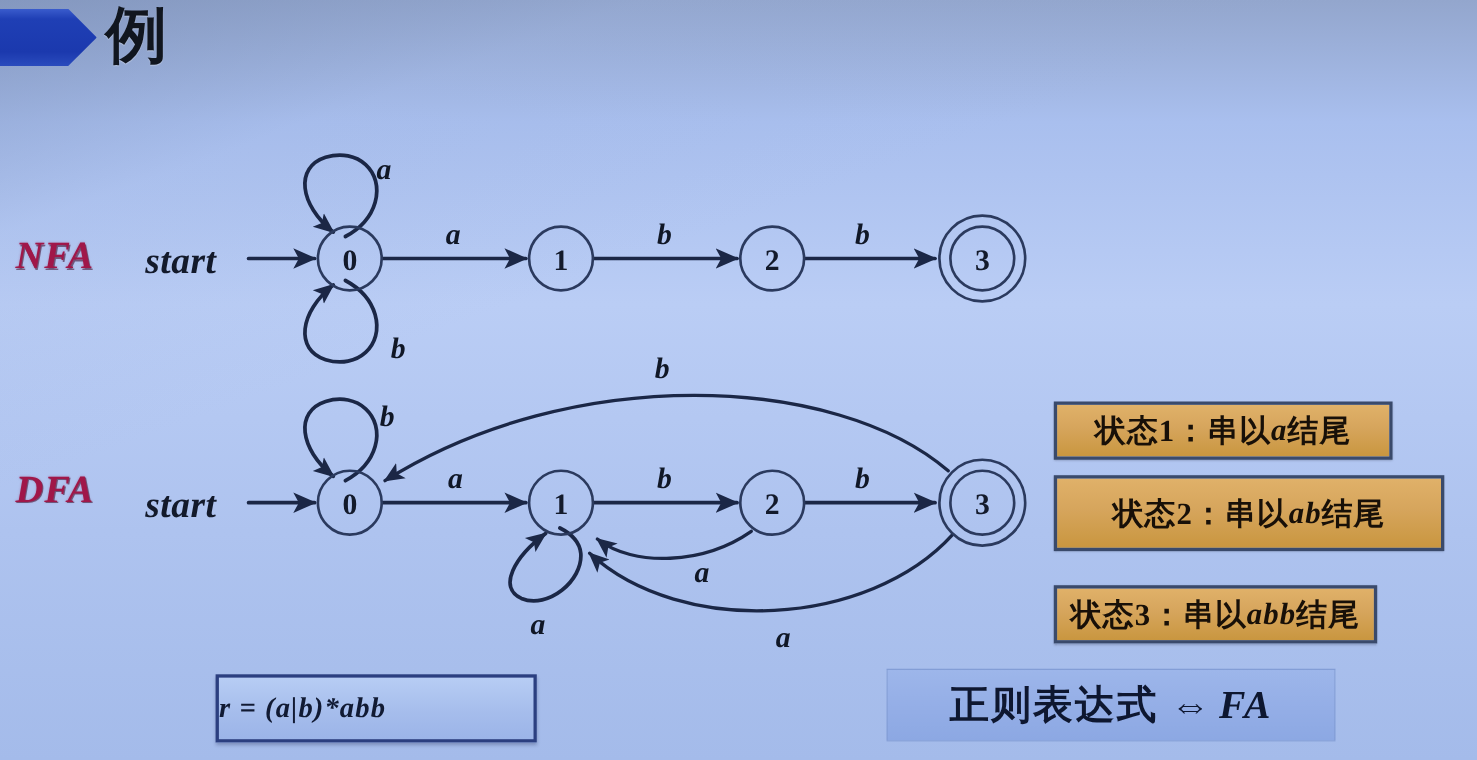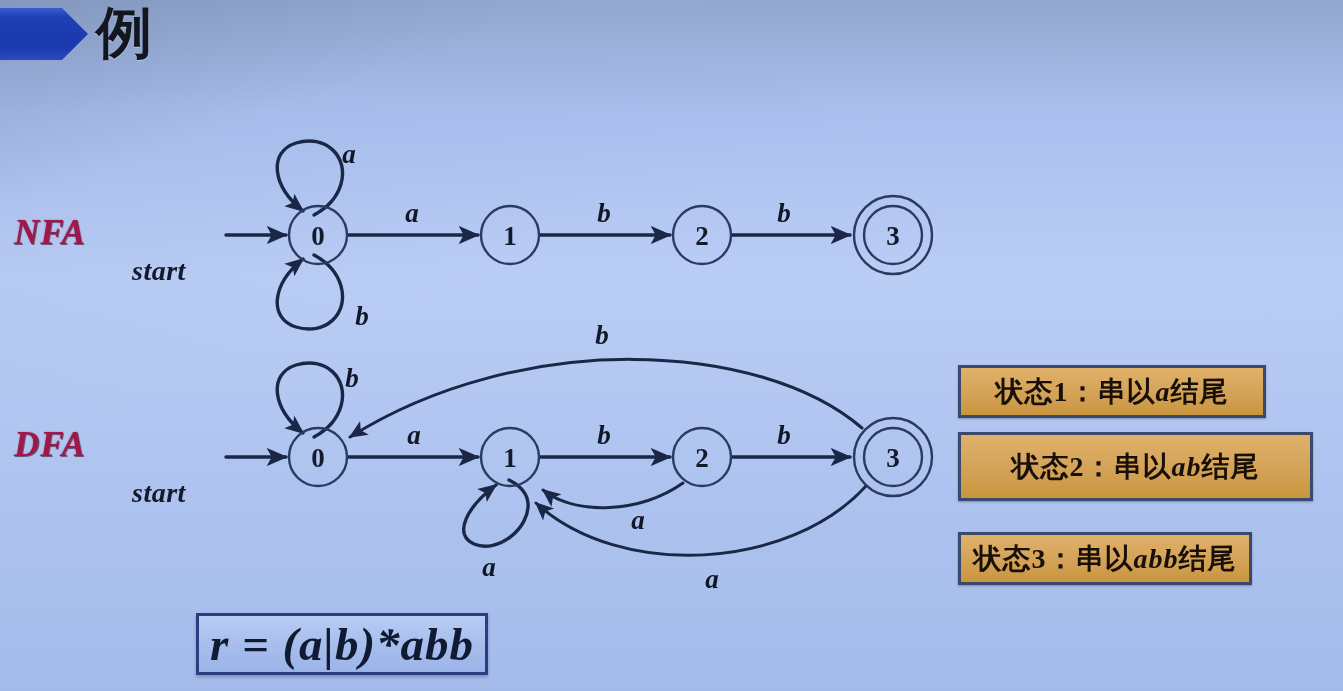--- a/index.html
+++ b/index.html
@@ -33,24 +33,23 @@
     position:absolute;
     font-family:"Liberation Serif",serif;
     font-style:italic;font-weight:700;font-size:35px;
     color:#a01749;
     text-shadow:1px 1px 0 rgba(60,10,40,0.55), 0 0 2px rgba(150,20,70,0.4);
     letter-spacing:1px;
   }
   .startlabel{
     position:absolute;
     font-family:"Liberation Serif",serif;
-    font-style:italic;font-weight:700;font-size:28px;
+    font-style:italic;font-weight:700;font-size:34px;
     color:#131a2b;
     letter-spacing:0.5px;
-    margin-top:36px;
   }
 
   
   svg.graph{position:absolute;left:0;top:0;width:1343px;height:691px;}
   .edge{fill:none;stroke:#1b2746;stroke-width:3.4;stroke-linecap:round;}
   .edge-thin{fill:none;stroke:#1b2746;stroke-width:3.0;stroke-linecap:round;}
   .node-circle{fill:none;stroke:#2b3a5e;stroke-width:2.4;}
   .node-text{
     font-family:"Liberation Serif",serif;
     font-weight:700;font-size:27px;fill:#131a2b;
@@ -75,23 +74,23 @@
     box-shadow:0 1px 2px rgba(40,40,60,0.35);
     white-space:nowrap;
   }
   .legend-box .it{font-style:italic;}
 
   
   .regex-box{
     position:absolute;box-sizing:border-box;
     background:linear-gradient(to bottom,#b7cdf4 0%,#a6bdec 55%,#9bb4e8 100%);
     border:3px solid #2b3f80;
-    display:flex;align-items:center;justify-content:center;
-    font-family:"Liberation Serif",serif;
-    font-style:italic;font-weight:700;font-size:47px;color:#111a33;
+    display:flex;align-items:center;justify-content:flex-start;
+    font-family:"Liberation Serif",serif;
+    font-style:italic;font-weight:700;font-size:26px;color:#111a33;
     letter-spacing:1px;
     box-shadow:0 2px 3px rgba(30,40,80,0.30);
   }
   .concl-box{
     position:absolute;box-sizing:border-box;
     background:linear-gradient(to bottom,#9db6ea 0%,#93ade6 60%,#8ca8e3 100%);
     border:1px solid rgba(120,145,200,0.55);
     display:flex;align-items:center;justify-content:center;
     font-family:"Liberation Serif",serif;
     font-weight:700;font-size:36px;color:#0e1730;
@@ -213,14 +212,18 @@
     <span>状态3：</span>
     <span>串以</span>
       <span class="it">abb</span>
       <span>结尾</span>
   </div>
 
   <div class="regex-box" style="left:196px;top:613px;width:292px;height:62px;">
     <span>r = (a|b)*abb</span>
   </div>
 
+  <div class="concl-box" style="left:806px;top:608px;width:408px;height:66px;">
+    <span>正则表达式 ⇔</span>
+    <span class="fa">FA</span>
+  </div>
 
 </div>
 
 </body></html>

